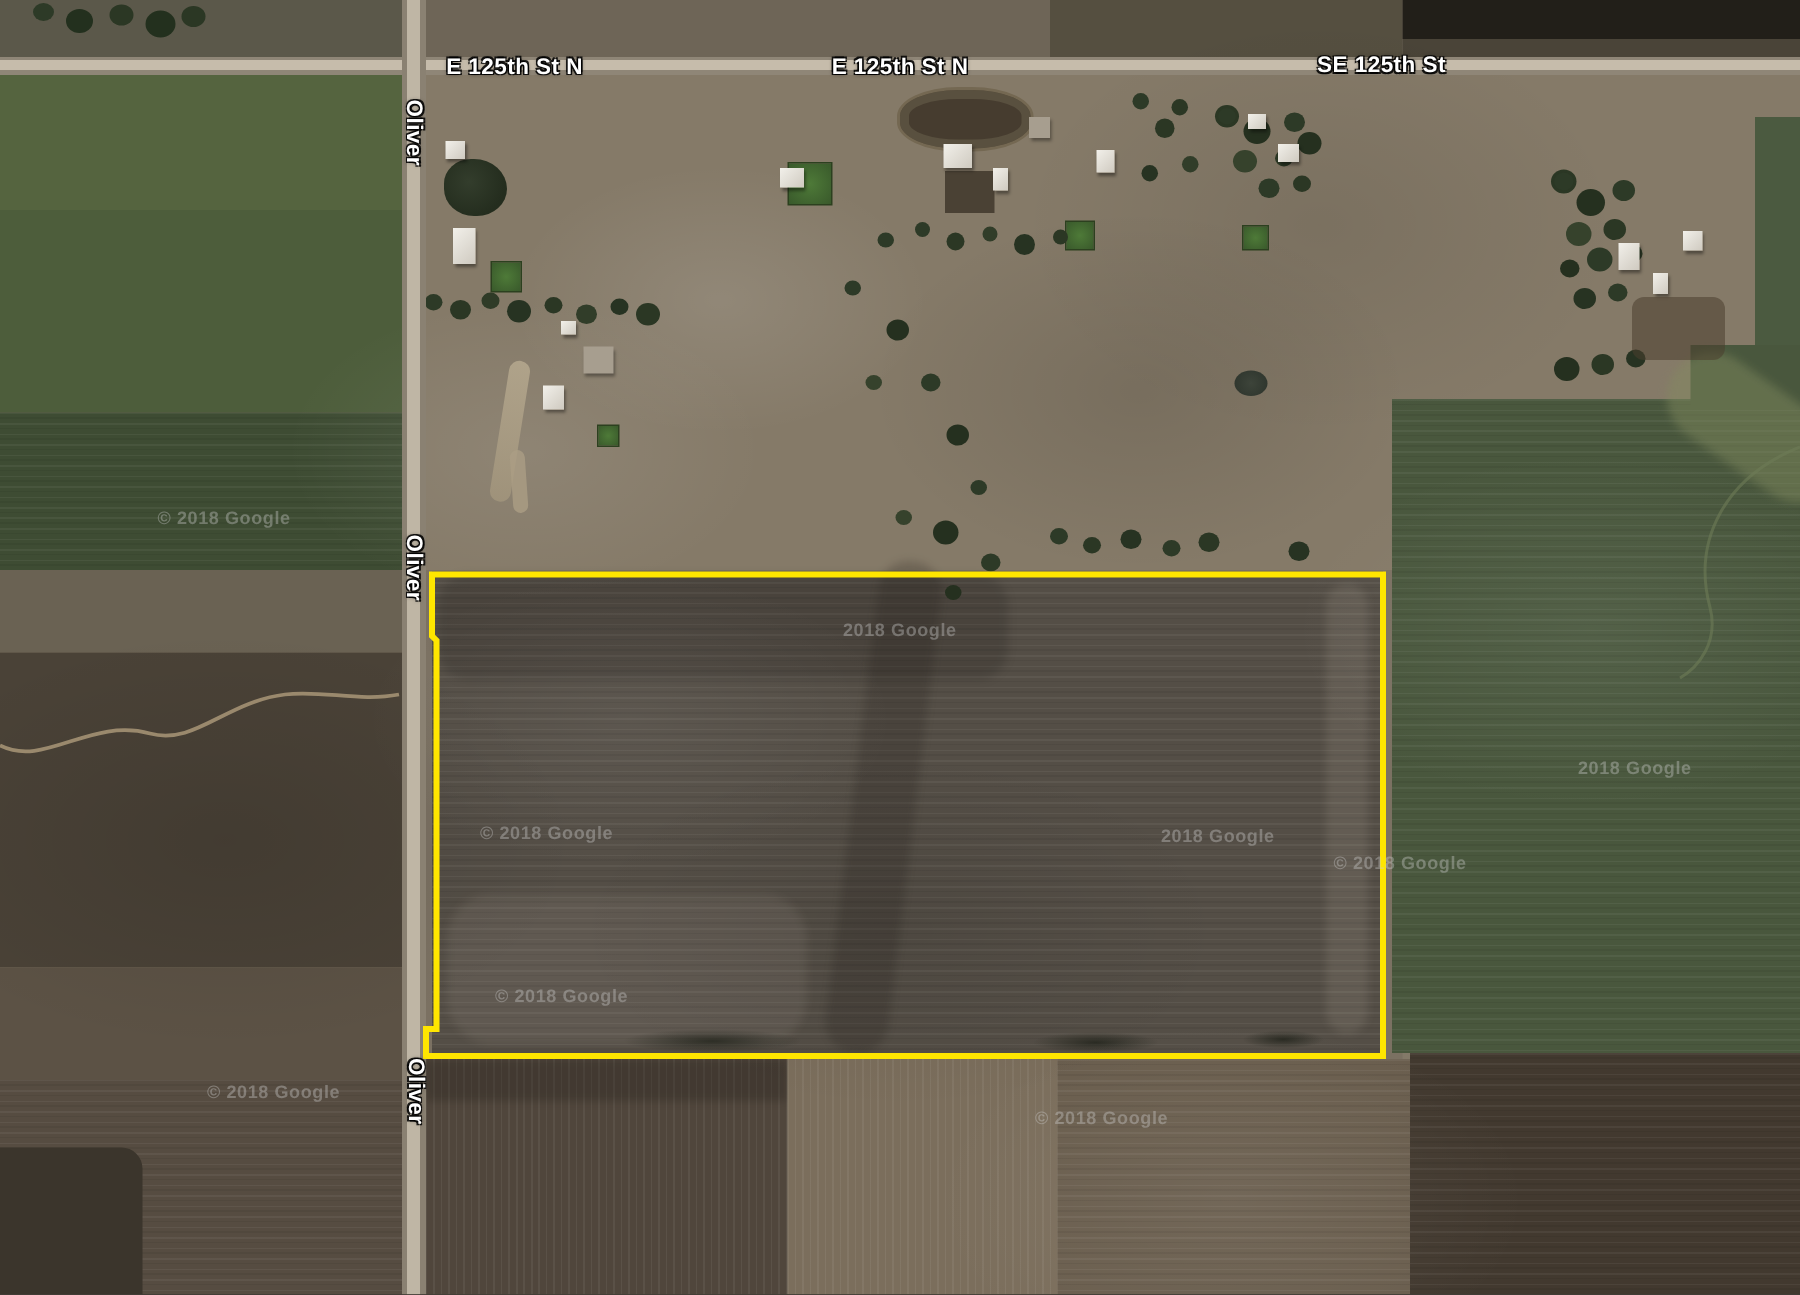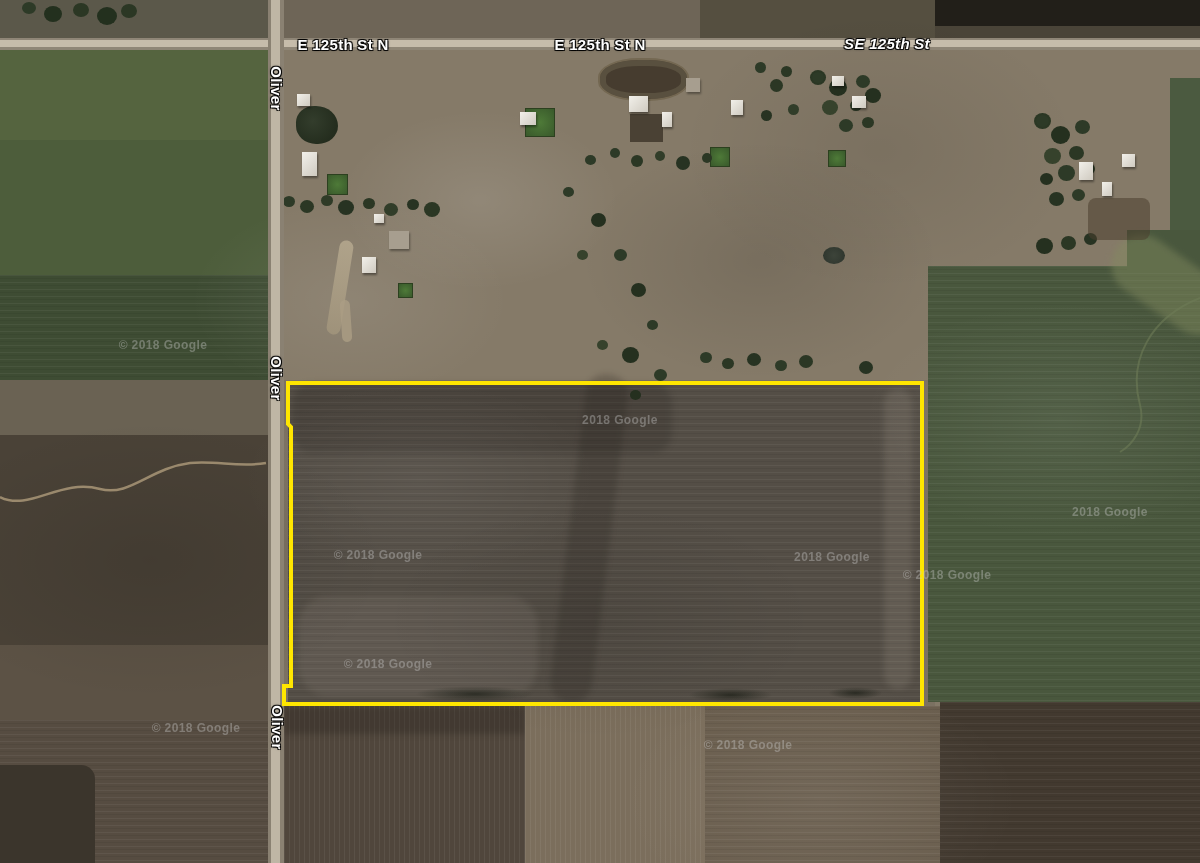--- a/index.html
+++ b/index.html
@@ -28,21 +28,21 @@
   .gp{background:radial-gradient(circle,#4e7a38,#39592b);border:1px solid #2c401f;}
   .tree{border-radius:50%;background:#2d3a27;}
   .shadowblob{background:radial-gradient(ellipse at center,rgba(15,20,12,.6),rgba(15,20,12,0) 70%);}
 
   
   .hlabel,.vlabel{width:130px;text-align:center;font-size:15px;font-weight:700;color:#fff;
     letter-spacing:.3px;white-space:nowrap;
     text-shadow:-1px -1px 0 rgba(0,0,0,.85),1px -1px 0 rgba(0,0,0,.85),
                 -1px 1px 0 rgba(0,0,0,.85),1px 1px 0 rgba(0,0,0,.85),0 0 3px rgba(0,0,0,.6);}
   .vlabel{width:60px;transform:rotate(90deg);}
-  .wm{width:116px;text-align:center;font-size:12px;font-weight:700;letter-spacing:.4px;
+  .wm{width:116px;text-align:left;font-size:12px;font-weight:700;letter-spacing:.4px;
       color:rgba(205,205,205,.38);white-space:nowrap;}
 </style>
 </head>
 <body>
 
 <div class="map">
 
   <div class="layer fields">
 
     <div class="abs" style="left:0;top:0;width:268px;height:40px;background:#5b584a;"></div>
@@ -173,19 +173,19 @@
     <div class="abs wm" style="left:889px;top:568px;">© 2018 Google</div>
     <div class="abs wm" style="left:1052px;top:505px;">2018 Google</div>
     <div class="abs wm" style="left:330px;top:657px;">© 2018 Google</div>
     <div class="abs wm" style="left:138px;top:721px;">© 2018 Google</div>
     <div class="abs wm" style="left:690px;top:738px;">© 2018 Google</div>
   </div>
 
   <div class="layer labels">
     <div class="abs hlabel" style="left:278px;top:36px;">E 125th St N</div>
     <div class="abs hlabel" style="left:535px;top:36px;">E 125th St N</div>
-    <div class="abs hlabel" style="left:822px;top:35px;font-style:italic;">SE 125th St</div>
+    <div class="abs hlabel" style="left:856px;top:35px;">SE 125th St</div>
     <div class="abs vlabel" style="left:246px;top:80px;">Oliver</div>
     <div class="abs vlabel" style="left:246px;top:370px;">Oliver</div>
     <div class="abs vlabel" style="left:247px;top:719px;">Oliver</div>
   </div>
 
 </div>
 
 </body></html>

